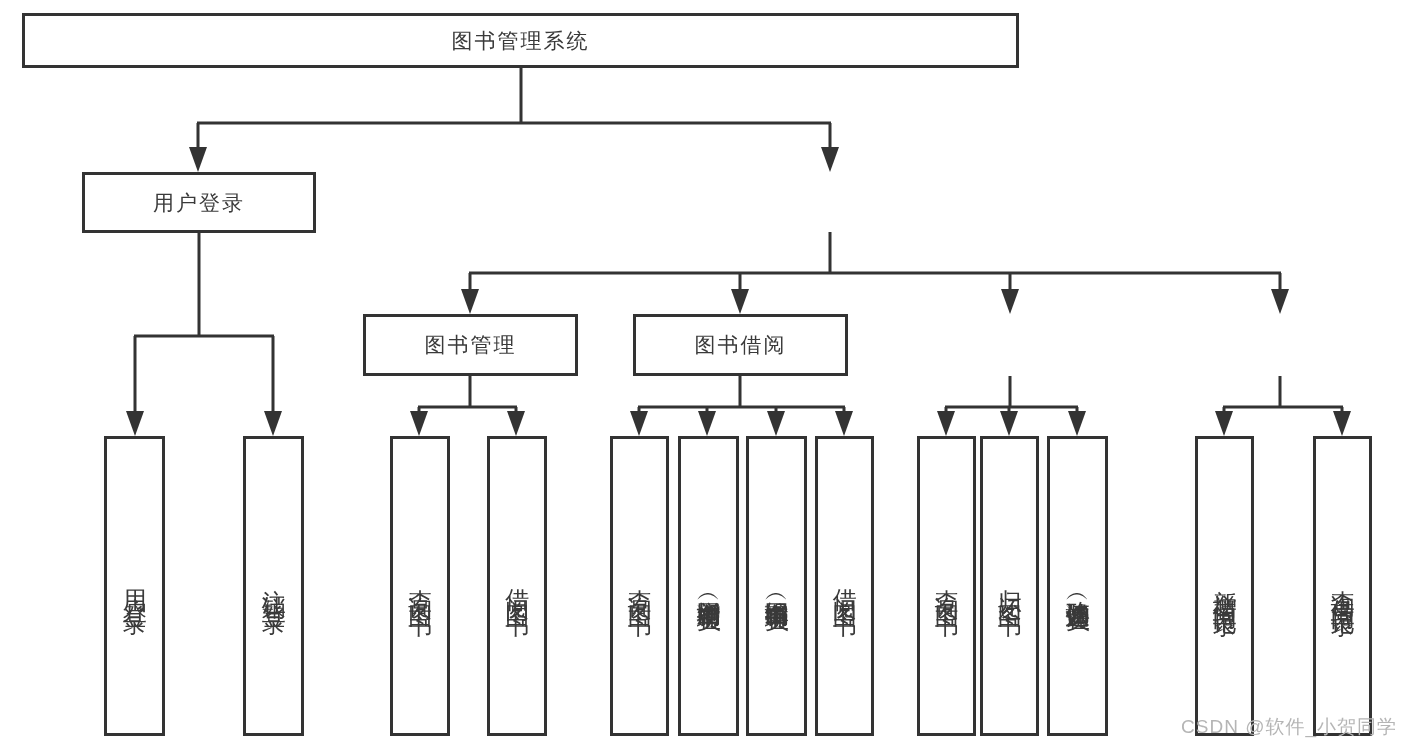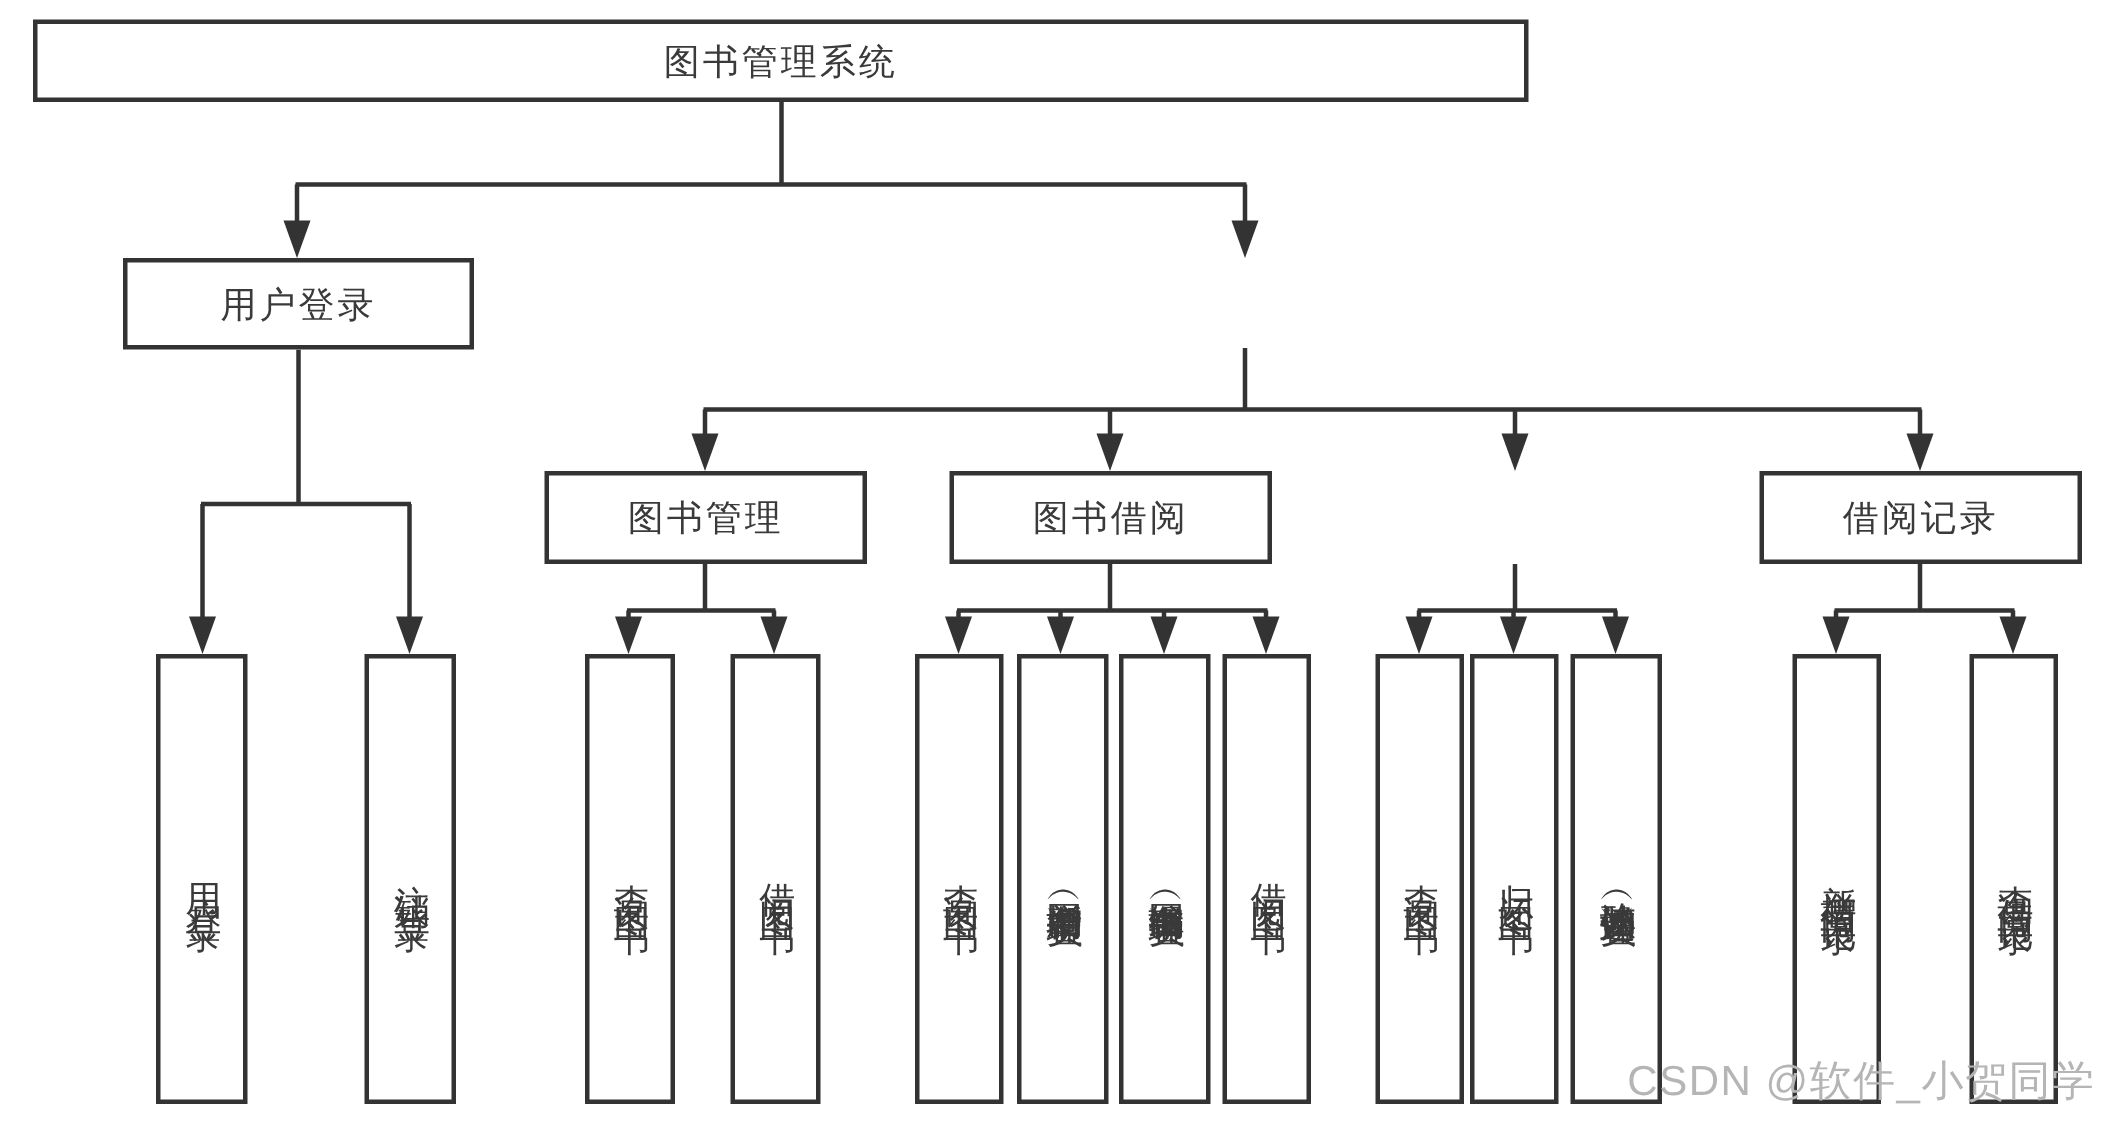--- a/index.html
+++ b/index.html
@@ -15,21 +15,21 @@
     overflow:hidden;
   }
   .connectors{position:absolute;left:0;top:0;width:1405px;height:747px;}
   .connectors path{stroke:var(--line);stroke-width:3;fill:none;}
   .connectors polygon{fill:var(--line);stroke:none;}
   .box{
     position:absolute;box-sizing:border-box;border:3px solid var(--line);
     background:var(--background);color:var(--node-text);
     display:flex;align-items:center;justify-content:center;
   }
-  .hbox{font-size:24px;letter-spacing:2px;font-weight:400;}
+  .hbox{font-size:21px;letter-spacing:2px;font-weight:400;}
   .vbox{top:436px;height:300px;font-size:24px;}
   .vbox .vtext{writing-mode:vertical-rl;text-orientation:mixed;line-height:1.1;}
   .ls-wide .vtext{letter-spacing:8px;}
   .ls-med  .vtext{letter-spacing:5px;}
   .ls-tight .vtext{letter-spacing:1px;}
   
   #n-root{left:22px;top:13px;width:997px;height:55px;}
   #n-user-login{left:82px;top:172px;width:234px;height:61px;}
   #n-book-mgmt{left:712px;top:172px;width:235px;height:60px;}
   #n-newbook{left:363px;top:314px;width:215px;height:62px;}
@@ -43,21 +43,21 @@
   #l5{left:610px;width:59px;}
   #l6{left:678px;width:61px;}
   #l7{left:746px;width:61px;}
   #l8{left:815px;width:59px;}
   #l9{left:917px;width:59px;}
   #l10{left:980px;width:59px;}
   #l11{left:1047px;width:61px;}
   #l12{left:1195px;width:59px;}
   #l13{left:1313px;width:59px;}
   .watermark{
-    position:absolute;right:8px;bottom:7px;font-size:28px;
+    position:absolute;right:8px;bottom:7px;font-size:19px;
     color:var(--watermark);letter-spacing:1px;white-space:nowrap;
   }
 </style>
 </head>
 <body>
 
 <div class="canvas">
 
   <svg class="connectors" viewBox="0 0 1405 747" xmlns="http://www.w3.org/2000/svg">
     <path d="M521 68 L521 123 M197 123 L831 123 M198 123 L198 152 M830 123 L830 152"></path>
@@ -97,23 +97,20 @@
   <div class="box hbox" id="n-user-login">
     <span>用户登录</span>
   </div>
 
   <div class="box hbox" id="n-newbook">
     <span>图书管理</span>
   </div>
   <div class="box hbox" id="n-bookborrow">
     <span>图书借阅</span>
   </div>
-  <div class="box hbox" id="n-records">
-    <span>借阅记录</span>
-  </div>
 
   <div class="box vbox ls-wide" id="l1">
     <span class="vtext">用户登录</span>
   </div>
   <div class="box vbox ls-wide" id="l2">
     <span class="vtext">注销登录</span>
   </div>
 
   <div class="box vbox ls-wide" id="l3">
     <span class="vtext">查询图书</span>

